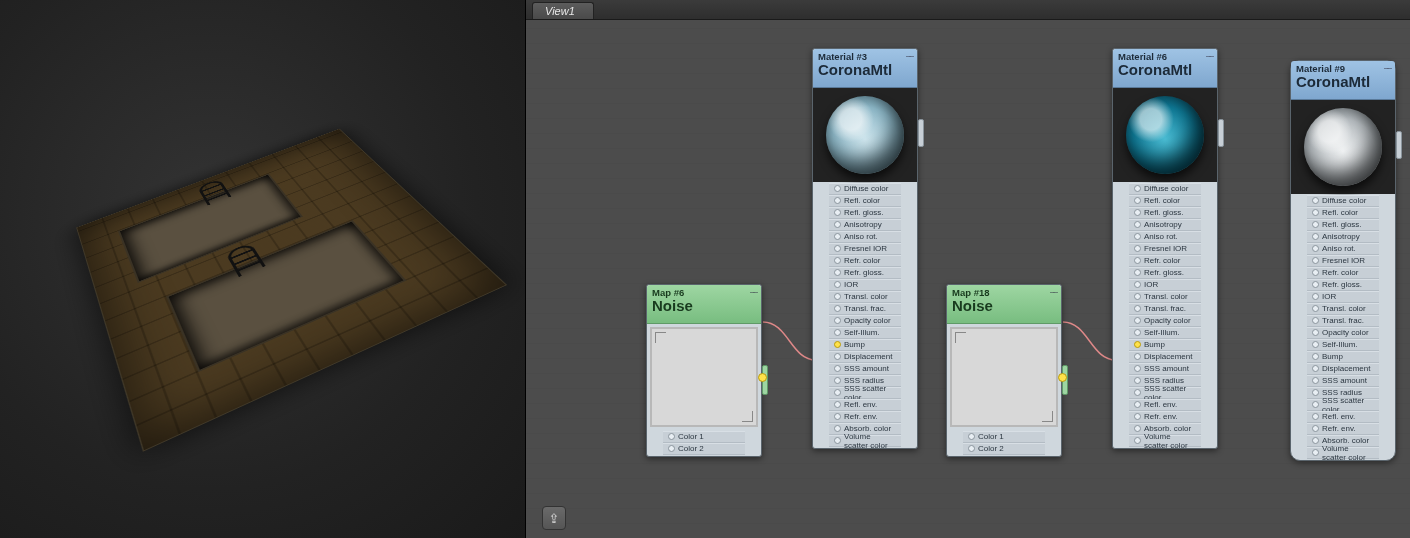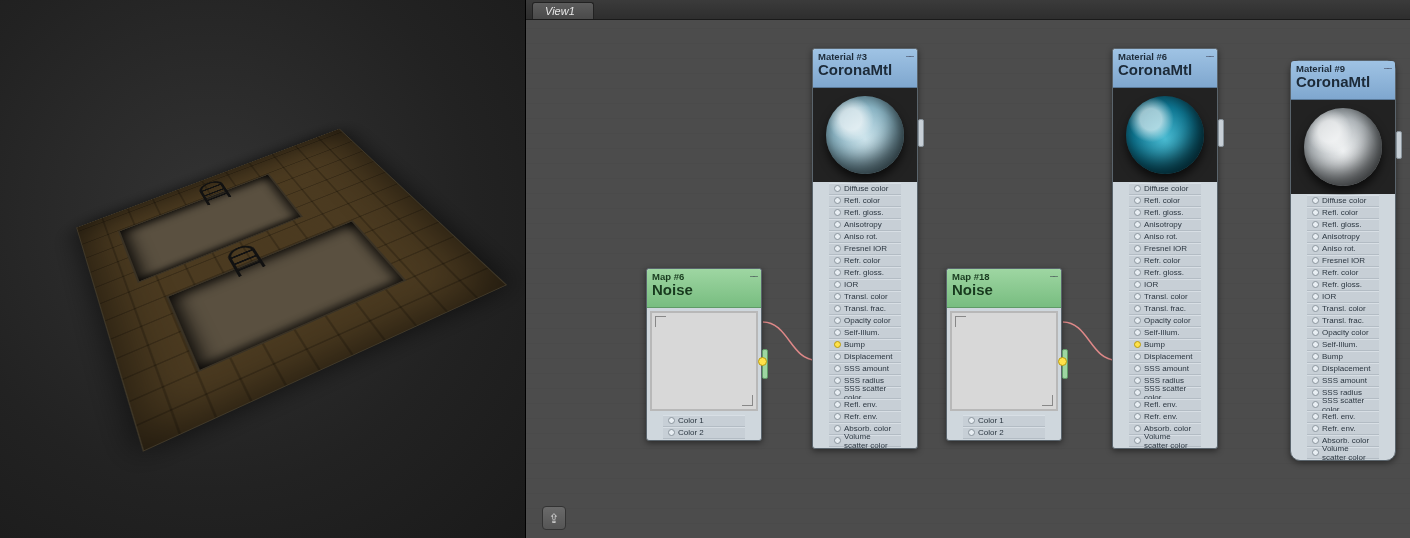--- a/index.html
+++ b/index.html
@@ -94,21 +94,21 @@
 
   
   .node {
     position: absolute;
     width: 106px;
     border-radius: 3px;
     background: #cfd7dd;
     box-shadow: 0 2px 6px #0007;
     border: 1px solid #5a646c;
   }
-  .node.map { width: 116px; }
+  .node.map { width: 116px; margin-top: 16px; }
   .node-header {
     background: linear-gradient(#9fc3e4,#7fa7cf);
     border-bottom: 1px solid #5a7a9a;
     padding: 3px 5px 8px 5px;
     border-radius: 3px 3px 0 0;
     line-height: 1.1;
     position: relative;
     color: #1c2a38;
   }
   .node.map .node-header {

